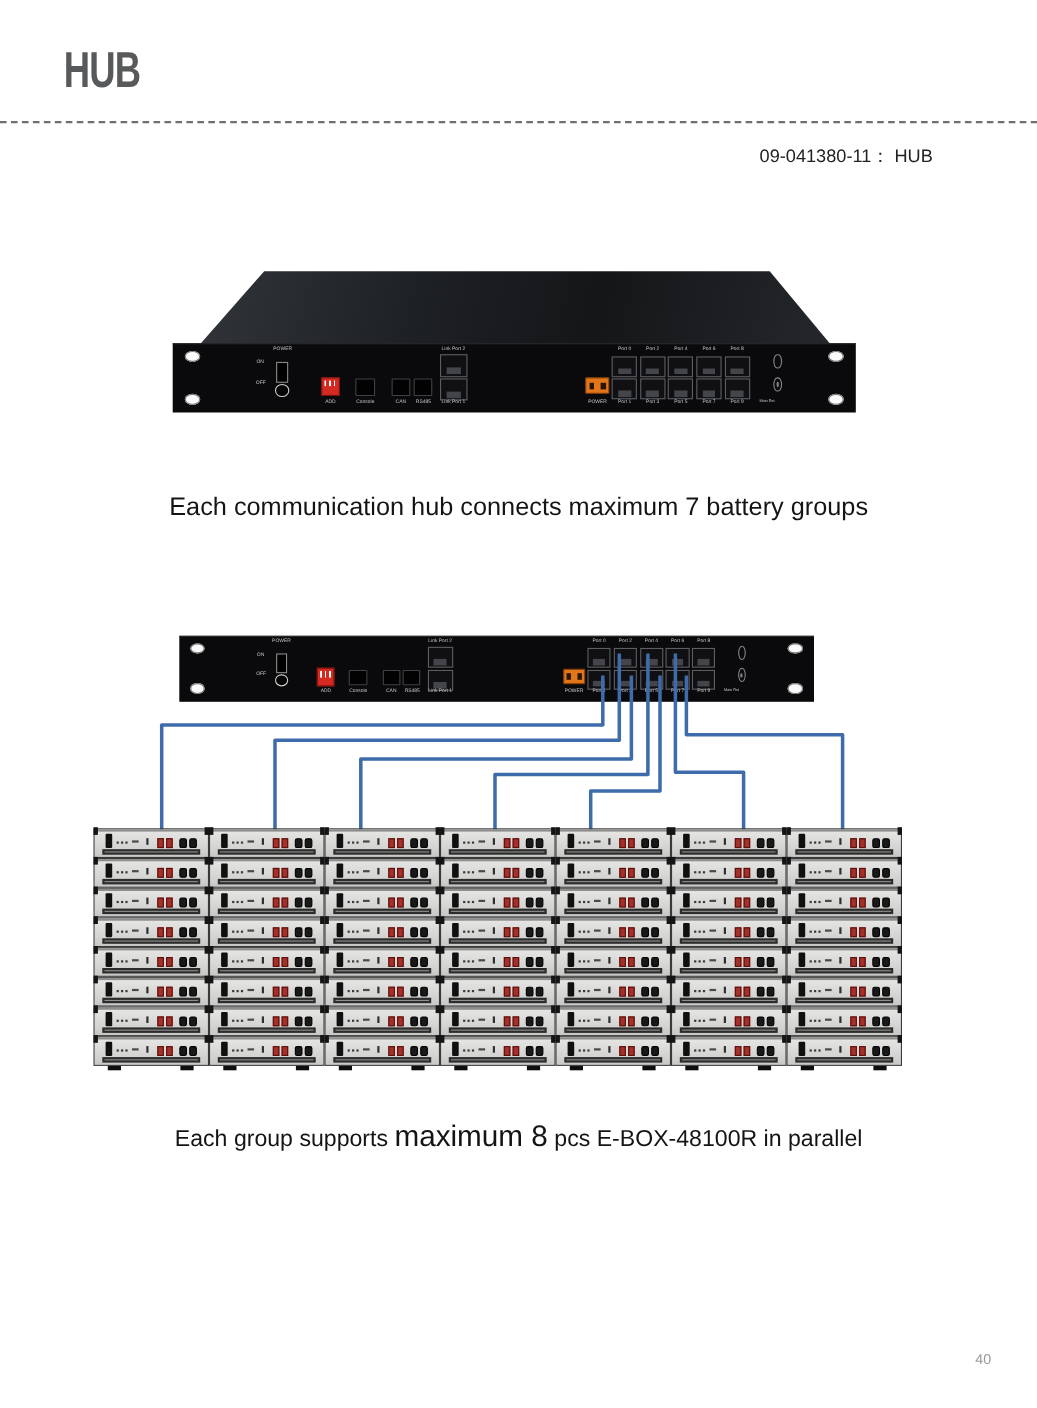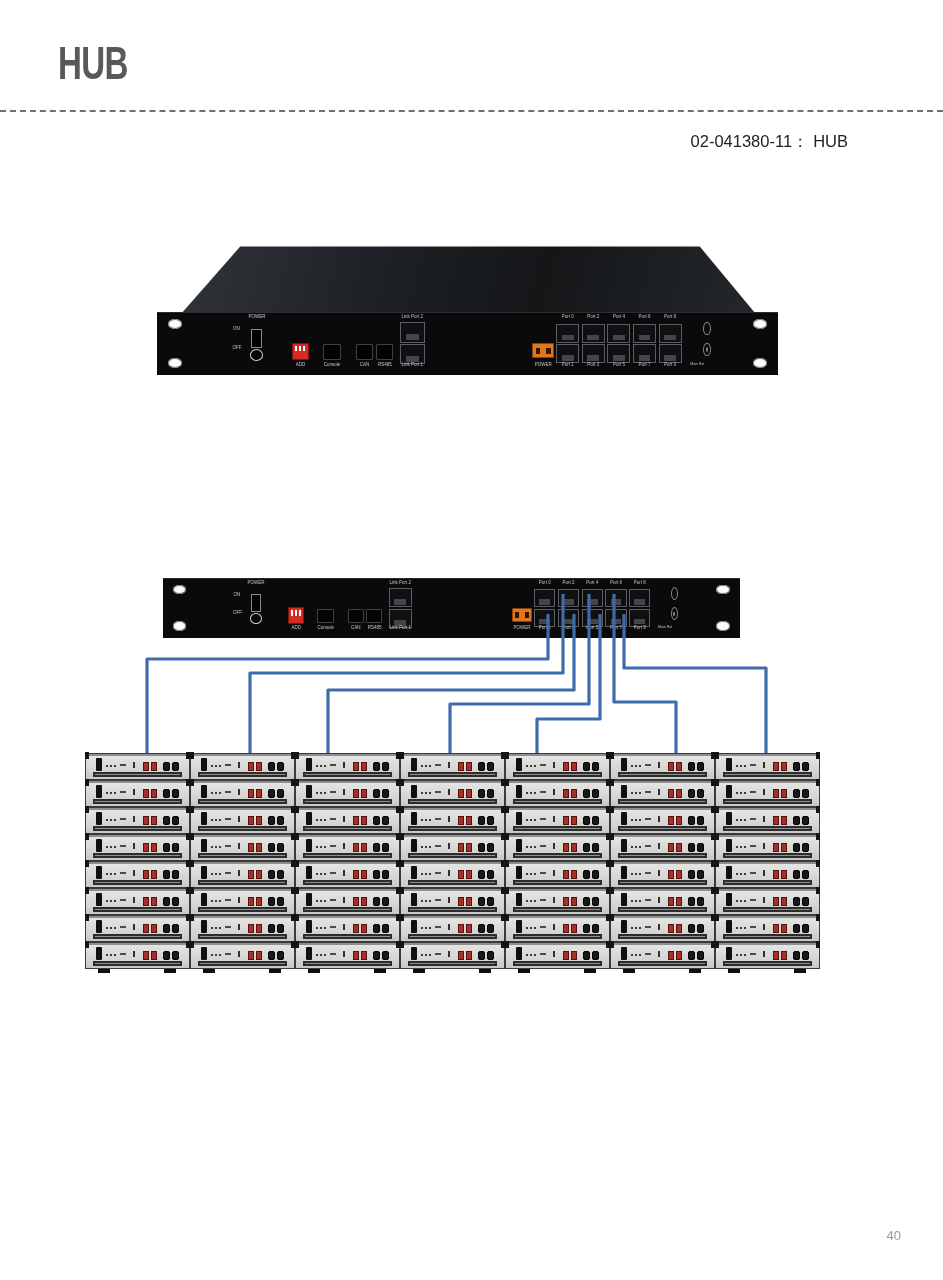--- a/index.html
+++ b/index.html
@@ -68,21 +68,21 @@
   .bvent > i{position:absolute;left:2px;right:2px;top:2px;height:1px;background:#8f8f8d;}
   .bfoot{position:absolute;width:12px;height:4px;background:#0e0e0e;}
 </style>
 </head>
 <body>
 
 <div class="page">
 
   <div class="title">HUB</div>
   <div class="divider"></div>
-  <div class="doc-code">02-041380-11： HUB</div>
+  <div class="doc-code">09-041380-11： HUB</div>
 
   <div class="hub hub-1">
     <div class="hub1-top"></div>
     <div class="hub-panel">
         <div class="hole" style="left: 1.7%; top: 10%; width: 2.3%; height: 16%;"></div>
         <div class="hole" style="left: 1.7%; top: 72%; width: 2.3%; height: 16%;"></div>
         <div class="hole" style="left: 95.9%; top: 10%; width: 2.3%; height: 16%;"></div>
         <div class="hole" style="left: 95.9%; top: 72%; width: 2.3%; height: 16%;"></div>
         <div class="rocker" style="left: 15.2%; top: 26%; width: 1.7%; height: 30%;"></div>
         <div class="rjack" style="left: 15%; top: 58%; width: 2.1%; height: 19%;"></div>
@@ -148,20 +148,21 @@
           <i></i>
         </div>
         <div class="rj45" style="left: 80.78%; top: 50%; width: 3.7%; height: 31%;">
           <i></i>
         </div>
         <div class="lbl" style="left: 82.63%; top: 4%;">Port 8</div>
         <div class="lbl" style="left: 82.63%; top: 80%;">Port 9</div>
       </div>
   </div>
 
+  <div class="caption caption-1">Each communication hub connects maximum 7 battery groups</div>
 
   <div class="hub hub-2">
     <div class="hub-panel">
         <div class="hole" style="left: 1.7%; top: 10%; width: 2.3%; height: 16%;"></div>
         <div class="hole" style="left: 1.7%; top: 72%; width: 2.3%; height: 16%;"></div>
         <div class="hole" style="left: 95.9%; top: 10%; width: 2.3%; height: 16%;"></div>
         <div class="hole" style="left: 95.9%; top: 72%; width: 2.3%; height: 16%;"></div>
         <div class="rocker" style="left: 15.2%; top: 26%; width: 1.7%; height: 30%;"></div>
         <div class="rjack" style="left: 15%; top: 58%; width: 2.1%; height: 19%;"></div>
         <div class="dip" style="left: 21.7%; top: 48%; width: 2.8%; height: 28%;">
@@ -1261,16 +1262,17 @@
         <div class="blkc" style="left: 77px;"></div>
         <div class="blkc" style="left: 86px;"></div>
         <div class="bvent">
           <i></i>
         </div>
       </div>
       <div class="bfoot" style="left: 728px; top: 969px;"></div>
       <div class="bfoot" style="left: 794px; top: 969px;"></div>
     </div>
 
+  <div class="caption caption-2"><span>Each group supports </span><span class="emph">maximum 8</span><span> pcs E-BOX-48100R in parallel</span></div>
 
   <div class="page-number">40</div>
 
 </div>
 
 </body></html>

